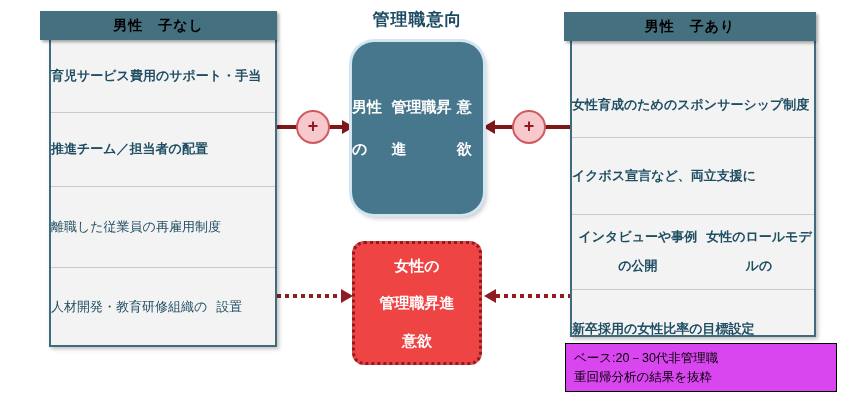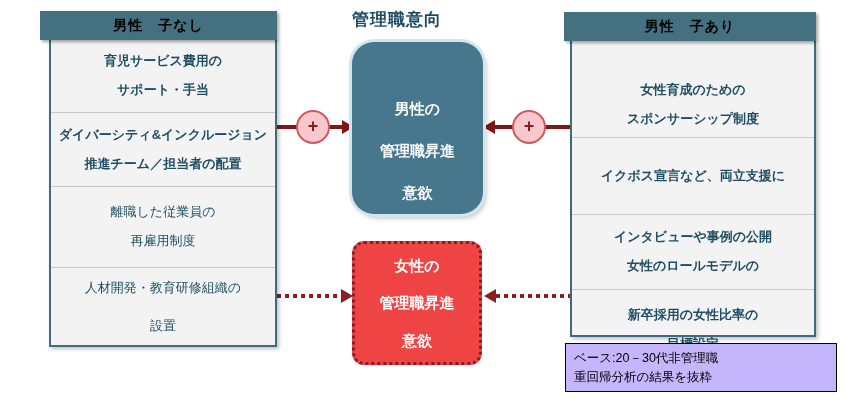--- a/index.html
+++ b/index.html
@@ -17,36 +17,36 @@
   .panel-header.left{left:40px;top:11px;width:237px;}
   .panel-header.right{left:564px;top:12px;width:252px;}
   .panel-body{
     position:absolute;background:#f3f3f3;border:2px solid #3f6c7c;border-top:none;
     display:flex;flex-direction:column;box-sizing:border-box;
     box-shadow:2px 2px 4px rgba(0,0,0,0.25);z-index:2;
   }
   .panel-body.left{left:49px;top:40px;width:228px;height:307px;}
   .panel-body.right{left:570px;top:41px;width:246px;height:296px;}
   .row{
-    display:flex;flex-direction:column;align-items:center;justify-content:center;
+    display:flex;flex-direction:row;align-items:center;
     color:#1f4e63;font-size:13px;line-height:2.2;text-align:center;
     box-sizing:border-box;flex:0 0 auto;
   }
   .row.divided{border-bottom:1px solid #c9c9c9;}
   .row.bold{font-weight:bold;}
   
   .center-title{
-    position:absolute;left:352px;top:8px;width:131px;text-align:left;
+    position:absolute;left:352px;top:8px;width:131px;text-align:center;
     color:#1d4a63;font-size:17px;font-weight:bold;letter-spacing:1px;
   }
   .male-box{
     position:absolute;left:352px;top:42px;width:131px;height:172px;
     background:#46778c;border-radius:22px;
     box-shadow:0 0 0 3px #d2e6f2,3px 4px 5px rgba(0,0,0,0.25);
-    display:flex;flex-direction:column;align-items:center;justify-content:flex-end;
+    display:flex;flex-direction:row;align-items:center;justify-content:space-between;
     color:#ffffff;font-size:15px;font-weight:bold;line-height:2.8;z-index:2;
   }
   .female-box{
     position:absolute;left:352px;top:241px;width:130px;height:124px;
     background:#ef4444;border:3px dotted #8c1d23;border-radius:12px;
     display:flex;flex-direction:column;align-items:center;justify-content:center;
     color:#ffffff;font-size:15px;font-weight:bold;line-height:2.5;
     box-sizing:border-box;z-index:2;
   }
   
@@ -70,39 +70,38 @@
     position:absolute;width:34px;height:34px;border-radius:50%;
     background:#f7c9cc;border:2px solid #cf5a60;box-sizing:border-box;
     display:flex;align-items:center;justify-content:center;
     color:#8d1b1f;font-size:18px;font-weight:bold;z-index:4;padding-bottom:2px;
   }
   .plus-circle.left{left:296px;top:110px;}
   .plus-circle.right{left:512px;top:110px;}
   
   .note-box{
     position:absolute;left:565px;top:343px;width:272px;height:49px;
-    border:1px solid #000000;background:#c4b5fd;box-sizing:border-box;
+    border:1px solid #000000;background:#d946ef;box-sizing:border-box;
     padding:5px 8px;color:#000000;font-size:12.5px;line-height:1.55;z-index:3;
   }
 </style>
 </head>
 <body>
 
 <div class="canvas">
 
   <div class="panel-header left">
     <span>男性　子なし</span>
   </div>
   <div class="panel-body left">
     <div class="row bold divided" style="height:73px;">
       <div>育児サービス費用の</div>
       <div>サポート・手当</div>
     </div>
     <div class="row bold divided" style="height:74px;">
-      <div>ダイバーシティ&amp;インクルージョン</div>
       <div>推進チーム／担当者の配置</div>
     </div>
     <div class="row divided" style="height:81px;">
       <div>離職した従業員の</div>
       <div>再雇用制度</div>
     </div>
     <div class="row" style="height:79px;gap:9px;">
       <div>人材開発・教育研修組織の</div>
       <div>設置</div>
     </div>

